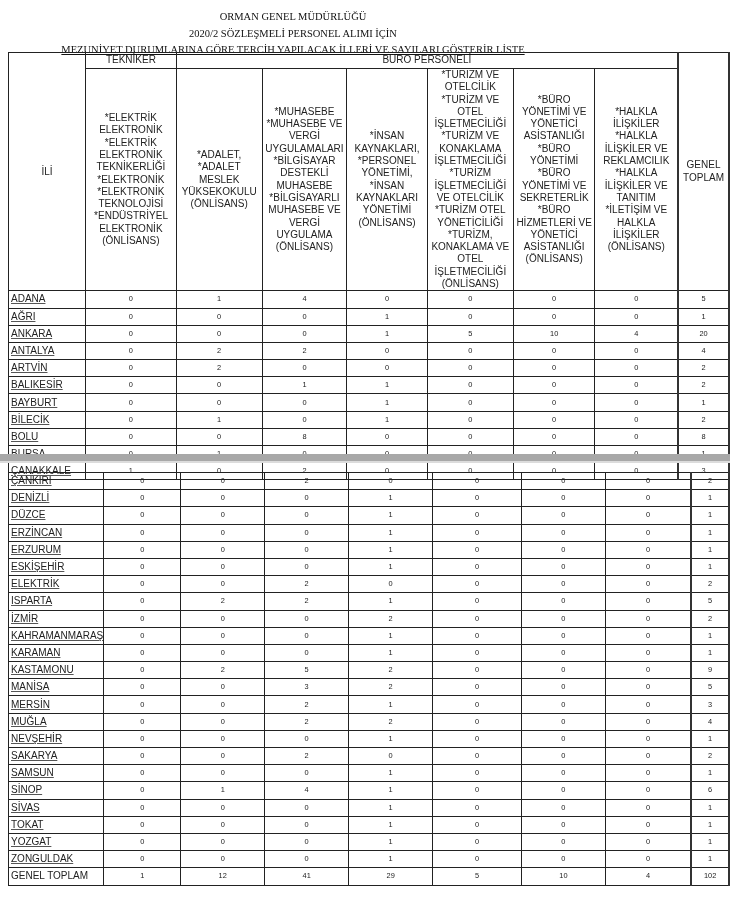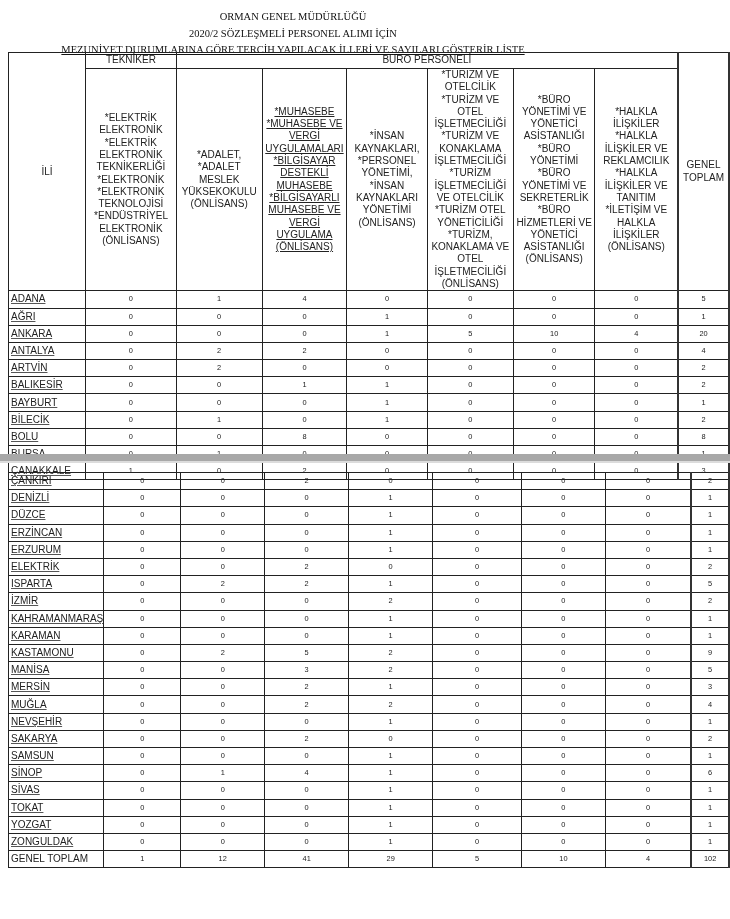--- a/index.html
+++ b/index.html
@@ -45,21 +45,21 @@
   <tbody id="t1-body">
     <tr class="hdr">
       <td rowspan="2">İLİ</td>
       <td class="grp">TEKNİKER</td>
       <td class="grp" colspan="6">BÜRO PERSONELİ</td>
       <td rowspan="2" class="gt" style="padding:0 4px;">GENEL TOPLAM</td>
     </tr>
     <tr class="hdr">
       <td class="sub" style="padding:0 8px;">*ELEKTRİK ELEKTRONİK *ELEKTRİK ELEKTRONİK TEKNİKERLİĞİ *ELEKTRONİK *ELEKTRONİK TEKNOLOJİSİ *ENDÜSTRİYEL ELEKTRONİK (ÖNLİSANS)</td>
       <td class="sub" style="padding:0 5px;margin-top:45px;">*ADALET, *ADALET MESLEK YÜKSEKOKULU (ÖNLİSANS)</td>
-      <td class="sub" style="padding:0 2px;text-decoration:underline;">*MUHASEBE *MUHASEBE VE VERGİ UYGULAMALARI *BİLGİSAYAR DESTEKLİ MUHASEBE *BİLGİSAYARLI MUHASEBE VE VERGİ UYGULAMA (ÖNLİSANS)</td>
+      <td class="sub" style="padding:0 2px;">*MUHASEBE *MUHASEBE VE VERGİ UYGULAMALARI *BİLGİSAYAR DESTEKLİ MUHASEBE *BİLGİSAYARLI MUHASEBE VE VERGİ UYGULAMA (ÖNLİSANS)</td>
       <td class="sub" style="padding:12px 1px;">*İNSAN KAYNAKLARI, *PERSONEL YÖNETİMİ, *İNSAN KAYNAKLARI YÖNETİMİ (ÖNLİSANS)</td>
       <td class="sub" style="padding:0 1px;">*TURİZM VE OTELCİLİK *TURİZM VE OTEL İŞLETMECİLİĞİ *TURİZM VE KONAKLAMA İŞLETMECİLİĞİ *TURİZM İŞLETMECİLİĞİ VE OTELCİLİK *TURİZM OTEL YÖNETİCİLİĞİ *TURİZM, KONAKLAMA VE OTEL İŞLETMECİLİĞİ (ÖNLİSANS)</td>
       <td class="sub" style="padding:0 1px;">*BÜRO YÖNETİMİ VE YÖNETİCİ ASİSTANLIĞI *BÜRO YÖNETİMİ *BÜRO YÖNETİMİ VE SEKRETERLİK *BÜRO HİZMETLERİ VE YÖNETİCİ ASİSTANLIĞI (ÖNLİSANS)</td>
       <td class="sub" style="padding:0 2px;">*HALKLA İLİŞKİLER *HALKLA İLİŞKİLER VE REKLAMCILIK *HALKLA İLİŞKİLER VE TANITIM *İLETİŞİM VE HALKLA İLİŞKİLER (ÖNLİSANS)</td>
     </tr>
   <tr class="row">
         <td class="city">ADANA</td>
         <td>0</td>
         <td>1</td>
         <td>4</td>
@@ -247,20 +247,31 @@
         <td>0</td>
         <td>0</td>
         <td>0</td>
         <td>1</td>
         <td>0</td>
         <td>0</td>
         <td>0</td>
         <td class="gt">1</td>
       </tr>
       <tr class="row">
+        <td class="city">ESKİŞEHİR</td>
+        <td>0</td>
+        <td>0</td>
+        <td>0</td>
+        <td>1</td>
+        <td>0</td>
+        <td>0</td>
+        <td>0</td>
+        <td class="gt">1</td>
+      </tr>
+      <tr class="row">
         <td class="city">ELEKTRİK</td>
         <td>0</td>
         <td>0</td>
         <td>2</td>
         <td>0</td>
         <td>0</td>
         <td>0</td>
         <td>0</td>
         <td class="gt">2</td>
       </tr>

